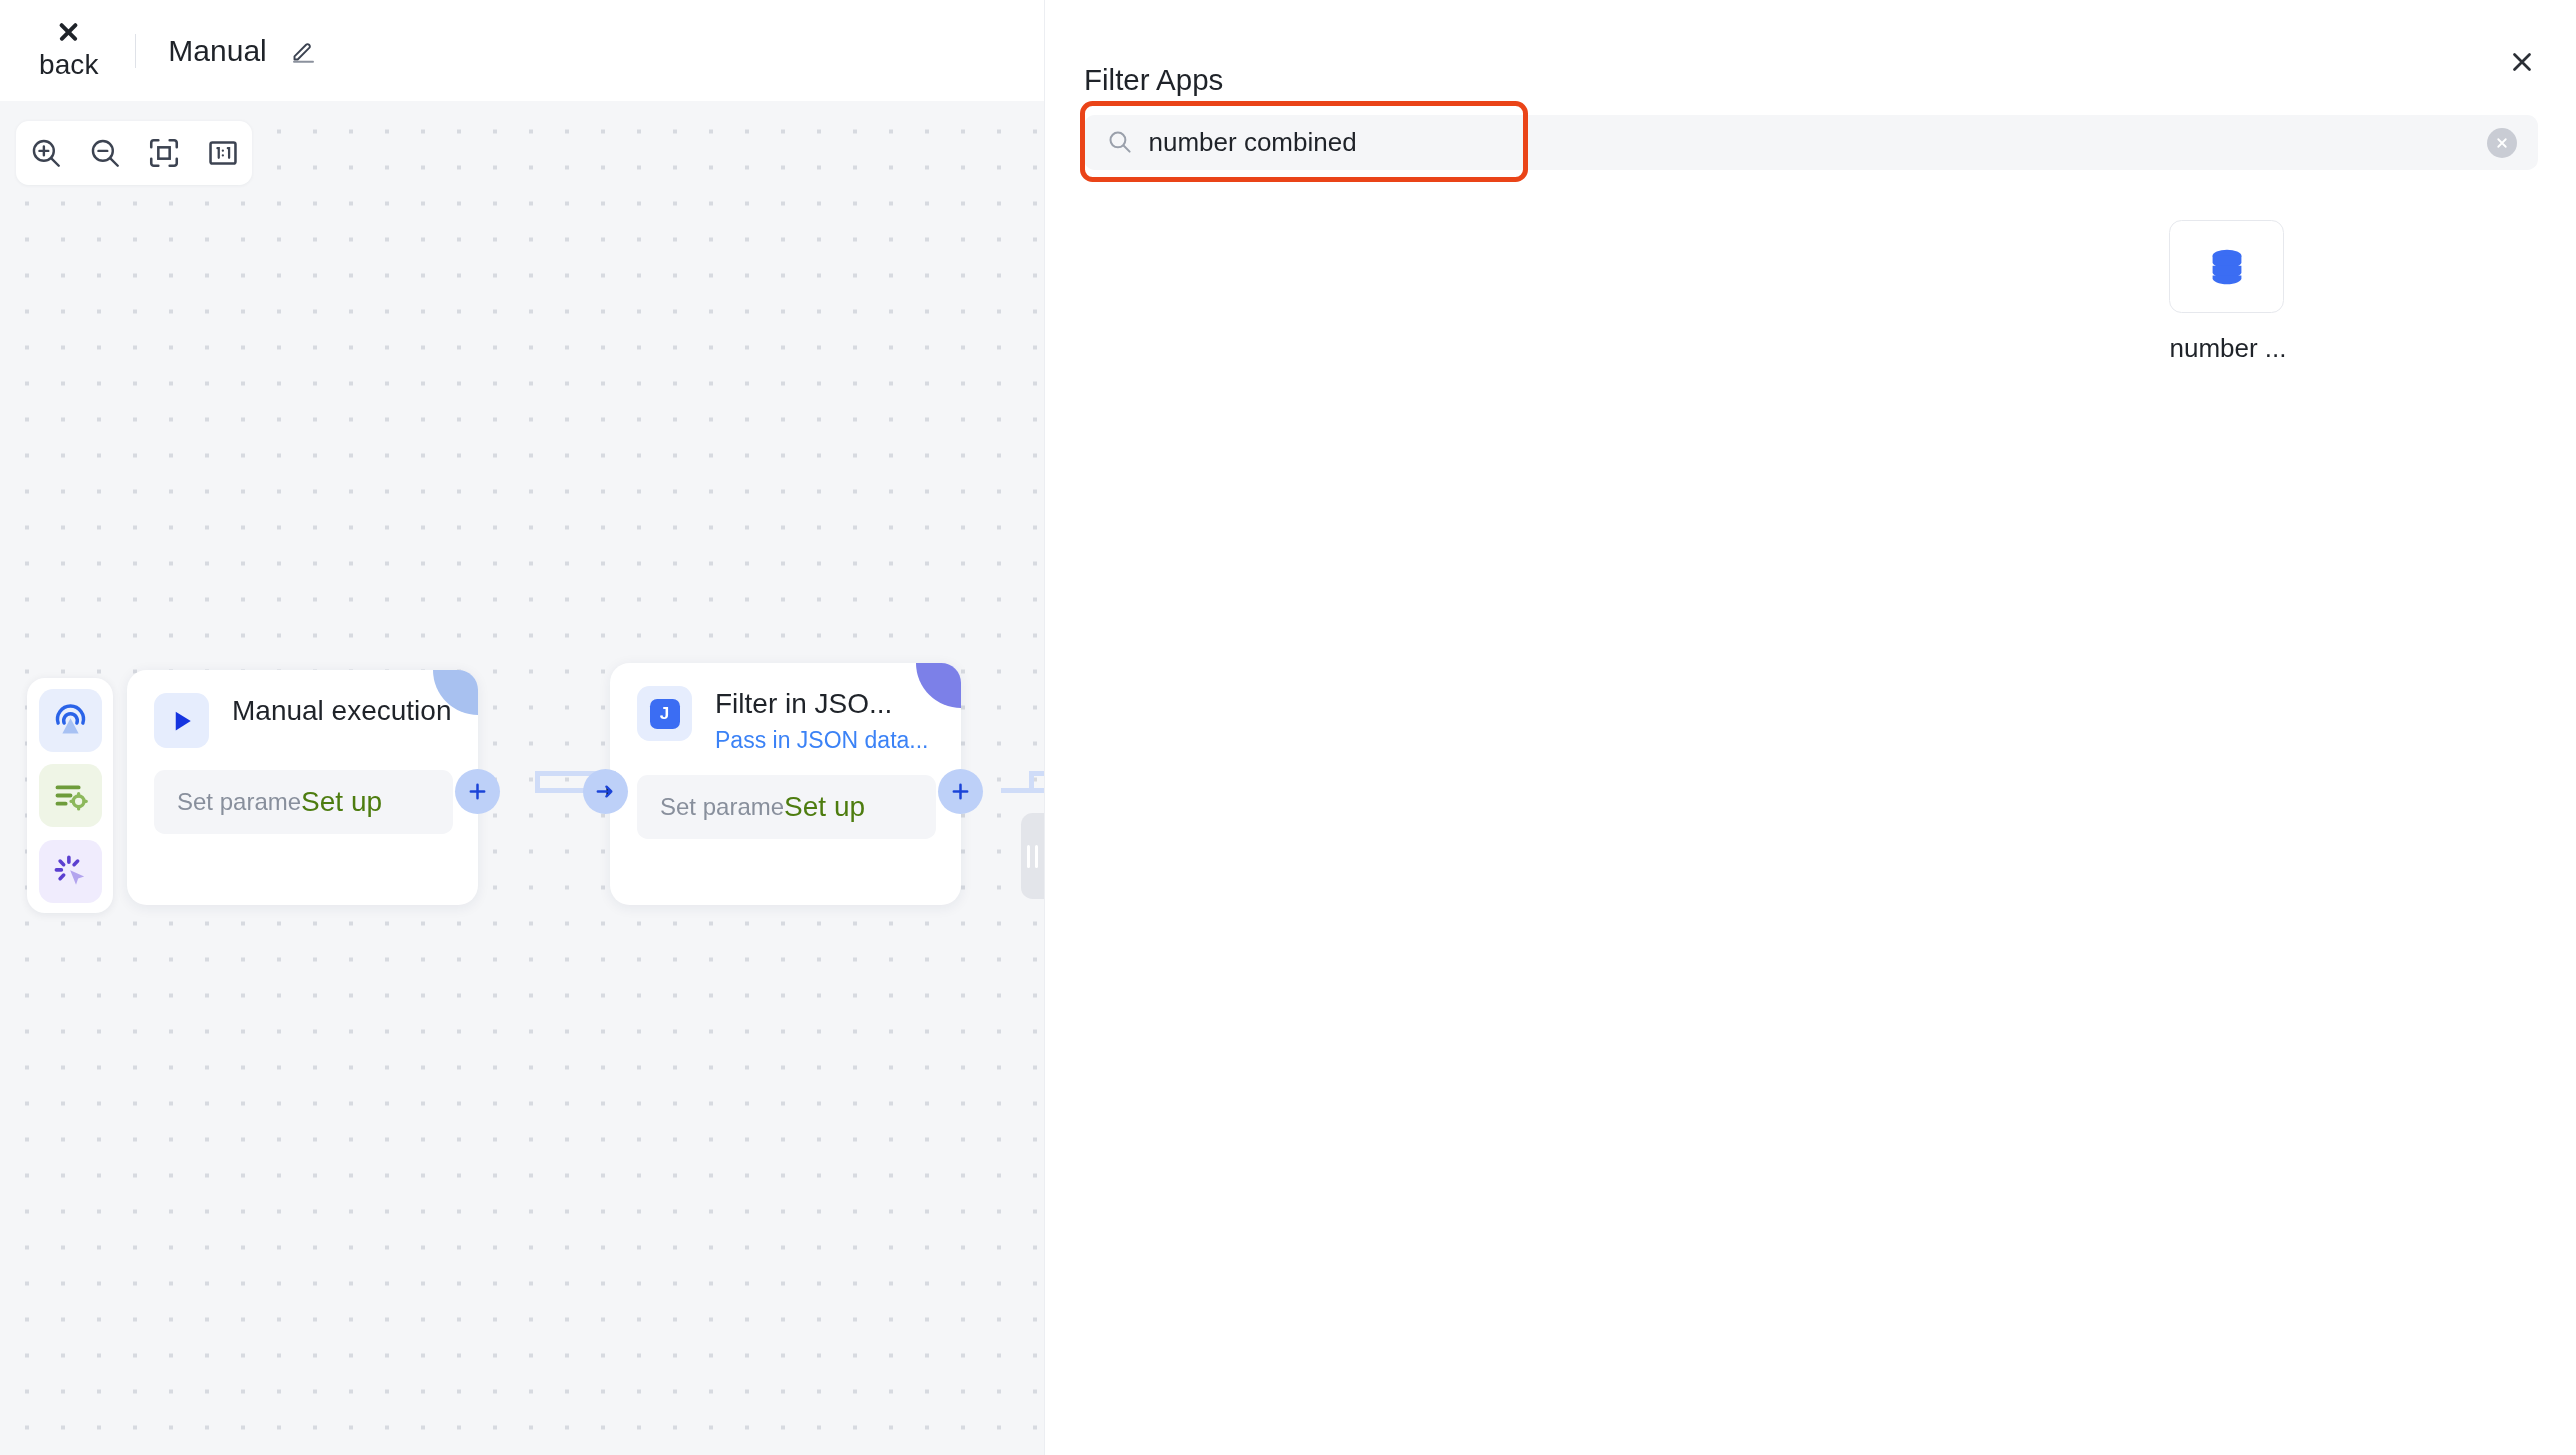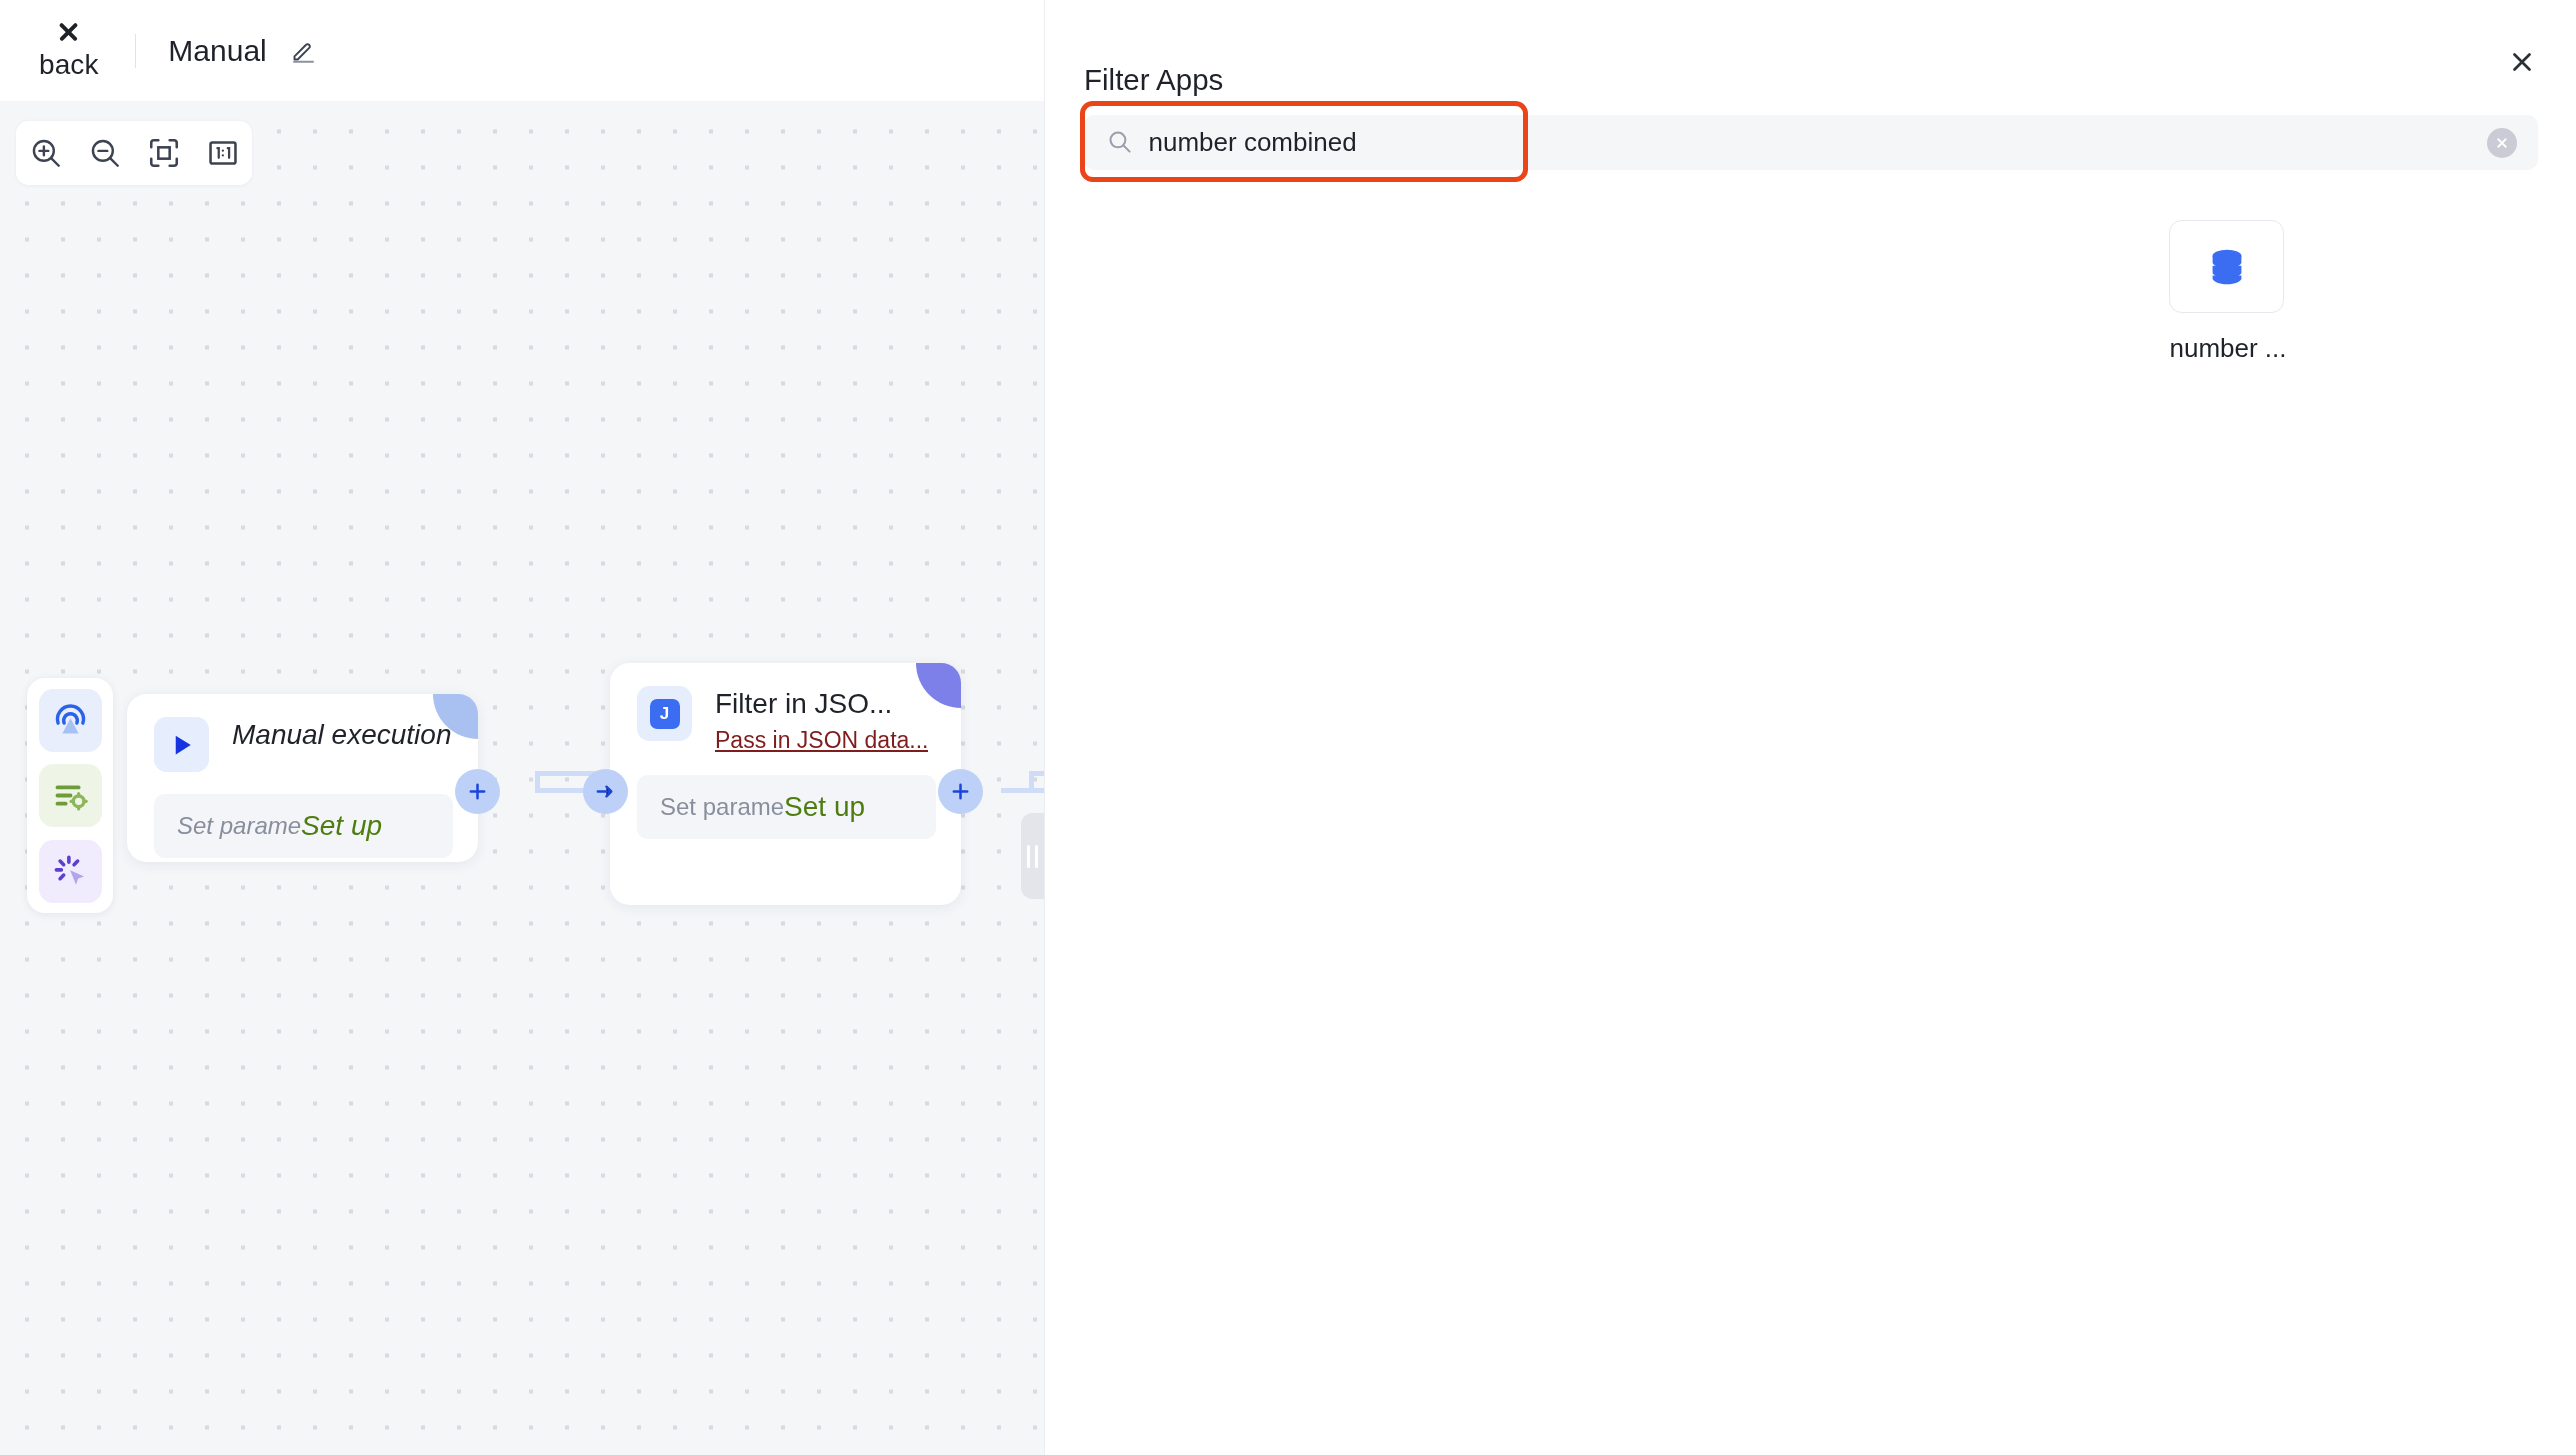--- a/index.html
+++ b/index.html
@@ -109,22 +109,22 @@
   .node-icon-box {
     width: 55px; height: 55px; border-radius: 12.5px; background: #e6edfd;
     display: flex; align-items: center; justify-content: center; flex: 0 0 auto;
   }
   .node-text { margin-left: 23px; padding-top: 1.8px; min-width: 0; }
   .node-title {
     font-size: 28px; color: #1f2329; white-space: nowrap;
     overflow: hidden; text-overflow: ellipsis;
   }
   .node-sub {
-    font-size: 23px; color: #7f1d1d; margin-top: 7.2px;
-    white-space: nowrap; overflow: hidden; text-overflow: ellipsis; text-decoration: underline;
+    font-size: 23px; color: #3b82f6; margin-top: 7.2px;
+    white-space: nowrap; overflow: hidden; text-overflow: ellipsis;
   }
   .node-param {
     margin: 21.5px 25px 27px 27px;
     background: #f4f5f8; border-radius: 10.7px;
     height: 64px; display: flex; align-items: center;
     padding: 0 23px;
   }
   .param-left  { font-size: 24px; color: #888f9c; }
   .param-right { font-size: 28px; color: #4d7c0f; }
 
@@ -279,21 +279,21 @@
       </div>
     </div>
 
     <div class="edge" style="left:535px; top:687px; width:61px;"></div>
     <div class="edge" style="left:535px; top:670px; width:81px;"></div>
     <div class="edge-v" style="left:535px; top:670px; height:22.4px;"></div>
     <div class="edge" style="left:1001px; top:687px; width:55px;"></div>
     <div class="edge" style="left:1029px; top:670px; width:54px;"></div>
     <div class="edge-v" style="left:1029px; top:670px; height:22.4px;"></div>
 
-    <div class="node" style="left:127px; top:593px; width:351px; height:168px;font-style:italic;">
+    <div class="node" style="left:127px; top:569px; width:351px; height:235px;">
       <div class="node-corner" style="background:#a8c1f0;"></div>
       <div class="node-head">
         <div class="node-icon-box">
           <svg width="30" height="30" viewBox="0 0 24 24">
               <path d="M7 4.5 19 12 7 19.5z" fill="#1534e0"></path>
             </svg>
         </div>
         <div class="node-text">
           <div class="node-title">Manual execution</div>
         </div>

